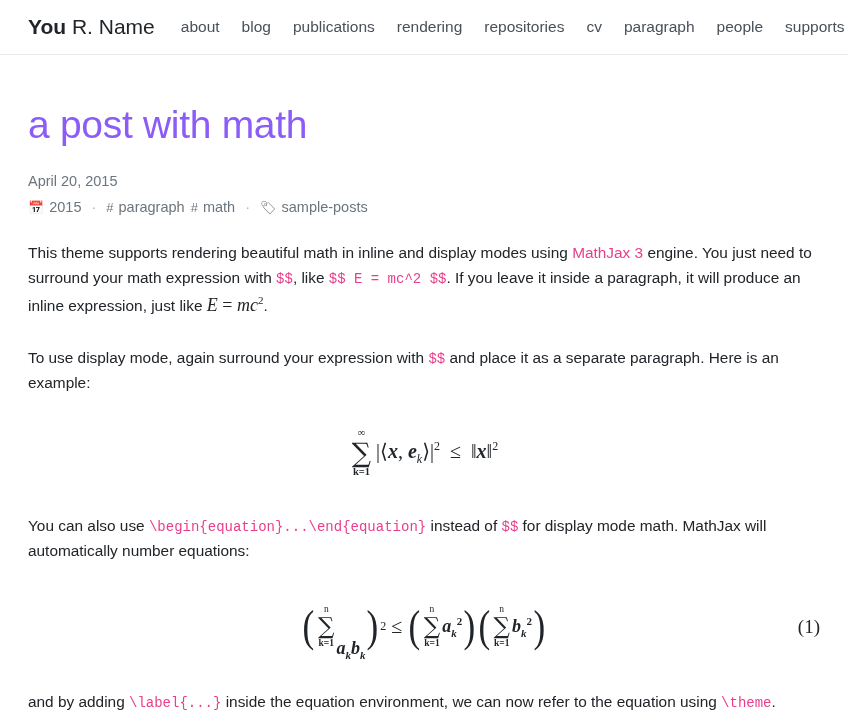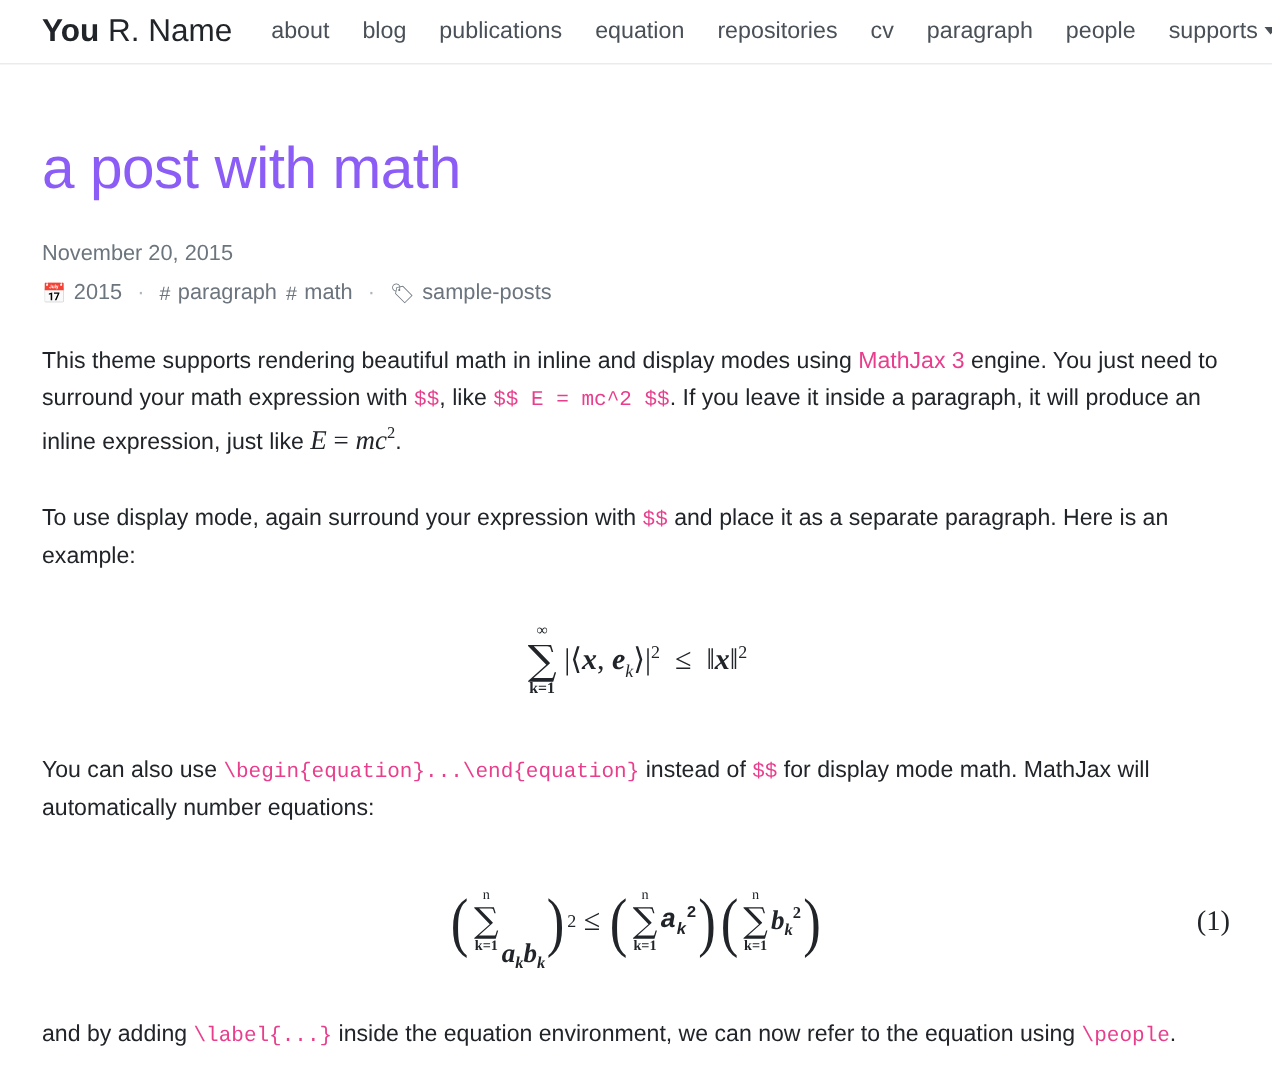--- a/index.html
+++ b/index.html
@@ -8,21 +8,21 @@
     width: 848px; height: 719px;
     background: #ffffff;
     font-family: "Liberation Sans", sans-serif;
     color: #212529;
     overflow: hidden;
   }
   a { text-decoration: none; }
 
   
   .navbar {
-    height: 43px;
+    height: 55px;
     display: flex;
     align-items: center;
     padding: 0 16px 0 28px;
     border-bottom: 1px solid #e9ecef;
     background: #fff;
   }
   .brand {
     font-size: 21px;
     color: #212529;
     margin-right: 26px;
@@ -165,35 +165,35 @@
 <body>
 
 <div class="navbar">
   <a class="brand" href="#">
     <span class="bold">You</span><span class="rest"> R. Name</span>
   </a>
   <div class="nav-links">
     <a class="nav-link" href="#"><span>about</span></a>
     <a class="nav-link" href="#"><span>blog</span></a>
     <a class="nav-link" href="#"><span>publications</span></a>
-    <a class="nav-link" href="#"><span>equation</span></a>
+    <a class="nav-link" href="#"><span>rendering</span></a>
     <a class="nav-link" href="#"><span>repositories</span></a>
     <a class="nav-link" href="#"><span>cv</span></a>
     <a class="nav-link" href="#"><span>paragraph</span></a>
     <a class="nav-link" href="#"><span>people</span></a>
     <a class="nav-link" href="#"><span>supports</span><span class="caret"></span></a>
   </div>
   <div class="mode-toggle"><span>☾</span></div>
 </div>
 
 <div class="content">
 
   <h1 class="post-title">a post with math</h1>
 
-  <div class="post-date">November 20, 2015</div>
+  <div class="post-date">April 20, 2015</div>
 
   <div class="meta-row">
     <span class="meta-item">
       <span class="ico">📅</span>
       <span>2015</span>
     </span>
     <span class="meta-sep">·</span>
     <span class="meta-item">
       <span class="ico">#</span>
       <span>paragraph</span>
@@ -247,31 +247,31 @@
       <span class="bsym" style="font-size:18px;margin-top:44px;">a<sub style="font-size:11px;">k</sub>b<sub style="font-size:11px;">k</sub></span>
       <span class="paren-big">)</span>
         <span class="sup-small">2</span>
       <span class="mrm">&nbsp;≤&nbsp;</span>
       <span class="paren-big">(</span>
       <span class="sum small">
         <span class="lim top">n</span>
         <span class="sigma">∑</span>
         <span class="lim bot">k=1</span>
       </span>
-      <span class="bsym" style="font-size:18px;font-family:Liberation Mono, monospace;">a<sub style="font-size:11px;">k</sub><sup style="font-size:11px;font-style:normal;">2</sup></span>
+      <span class="bsym" style="font-size:18px;">a<sub style="font-size:11px;">k</sub><sup style="font-size:11px;font-style:normal;">2</sup></span>
       <span class="paren-big">)</span>
       <span class="paren-big">(</span>
       <span class="sum small">
         <span class="lim top">n</span>
         <span class="sigma">∑</span>
         <span class="lim bot">k=1</span>
       </span>
       <span class="bsym" style="font-size:18px;">b<sub style="font-size:11px;">k</sub><sup style="font-size:11px;font-style:normal;">2</sup></span>
       <span class="paren-big">)</span>
     </span>
     <span class="eq-number">(1)</span>
   </div>
 
   <p class="para tight">
-    <span>and by adding </span><code class="inline">\label{...}</code><span> inside the equation environment, we can now refer to the equation using </span><code class="inline">\people</code><span>.</span>
+    <span>and by adding </span><code class="inline">\label{...}</code><span> inside the equation environment, we can now refer to the equation using </span><code class="inline">\theme</code><span>.</span>
   </p>
 
 </div>
 
 </body></html>

